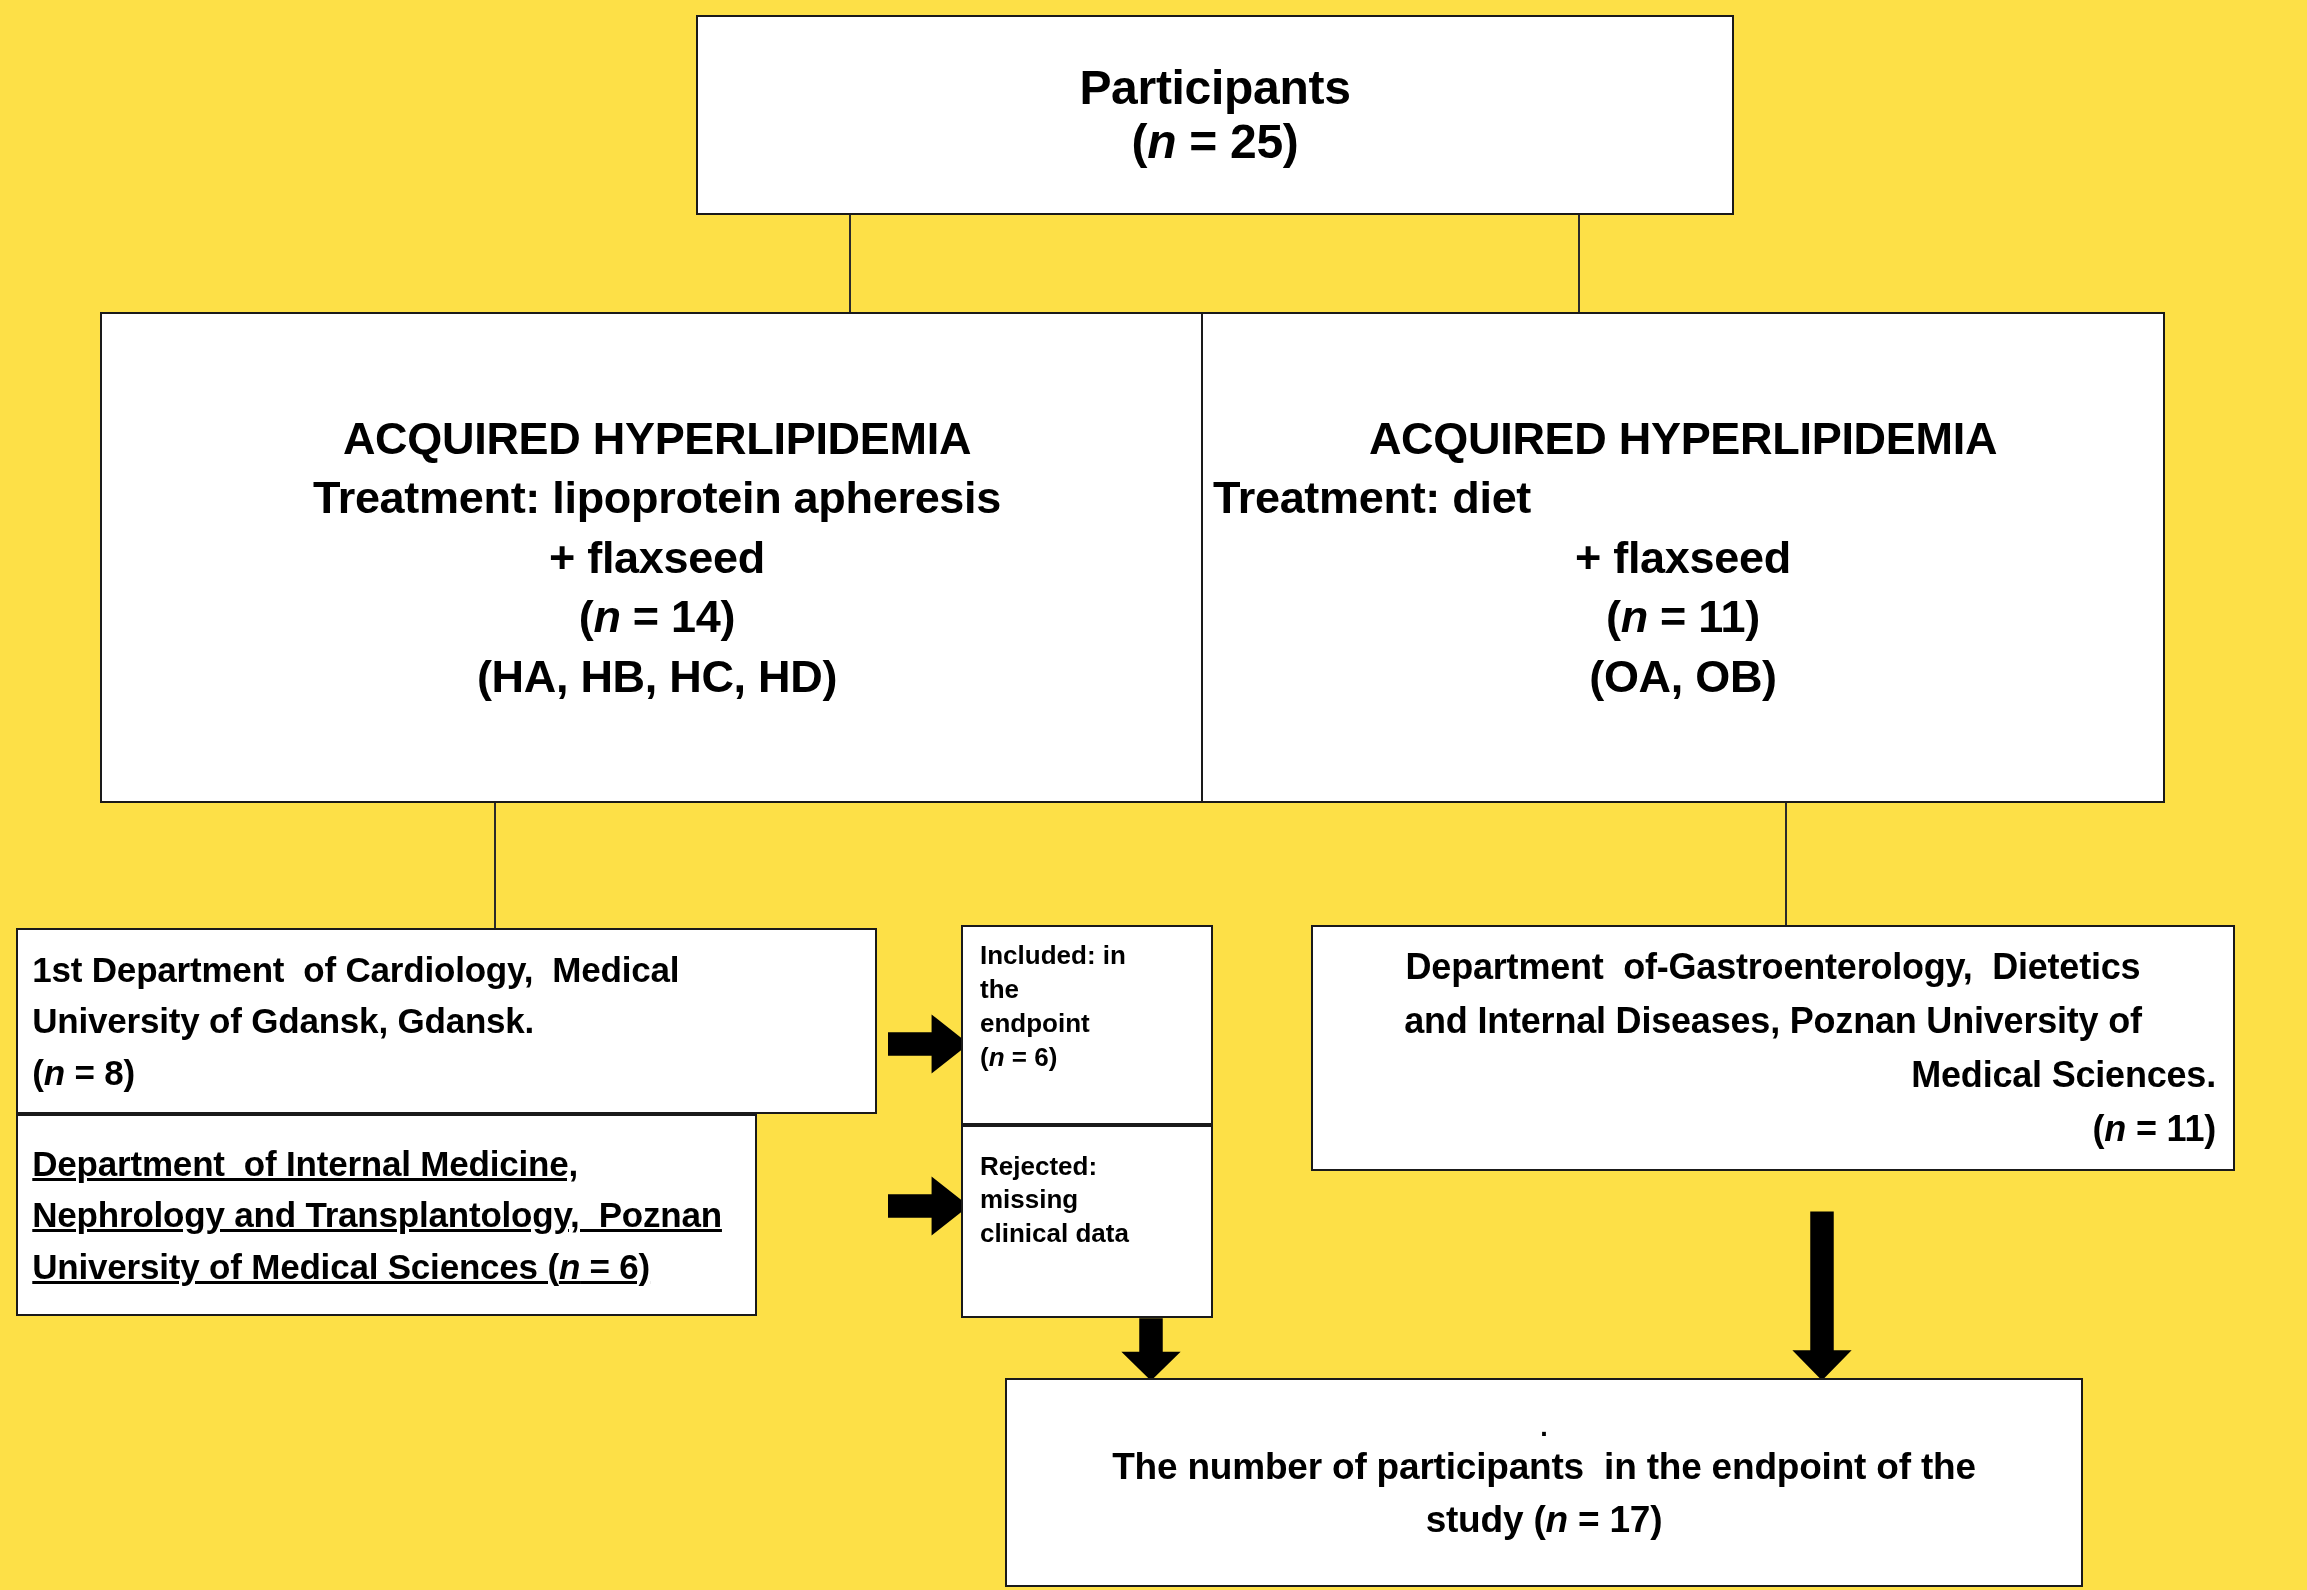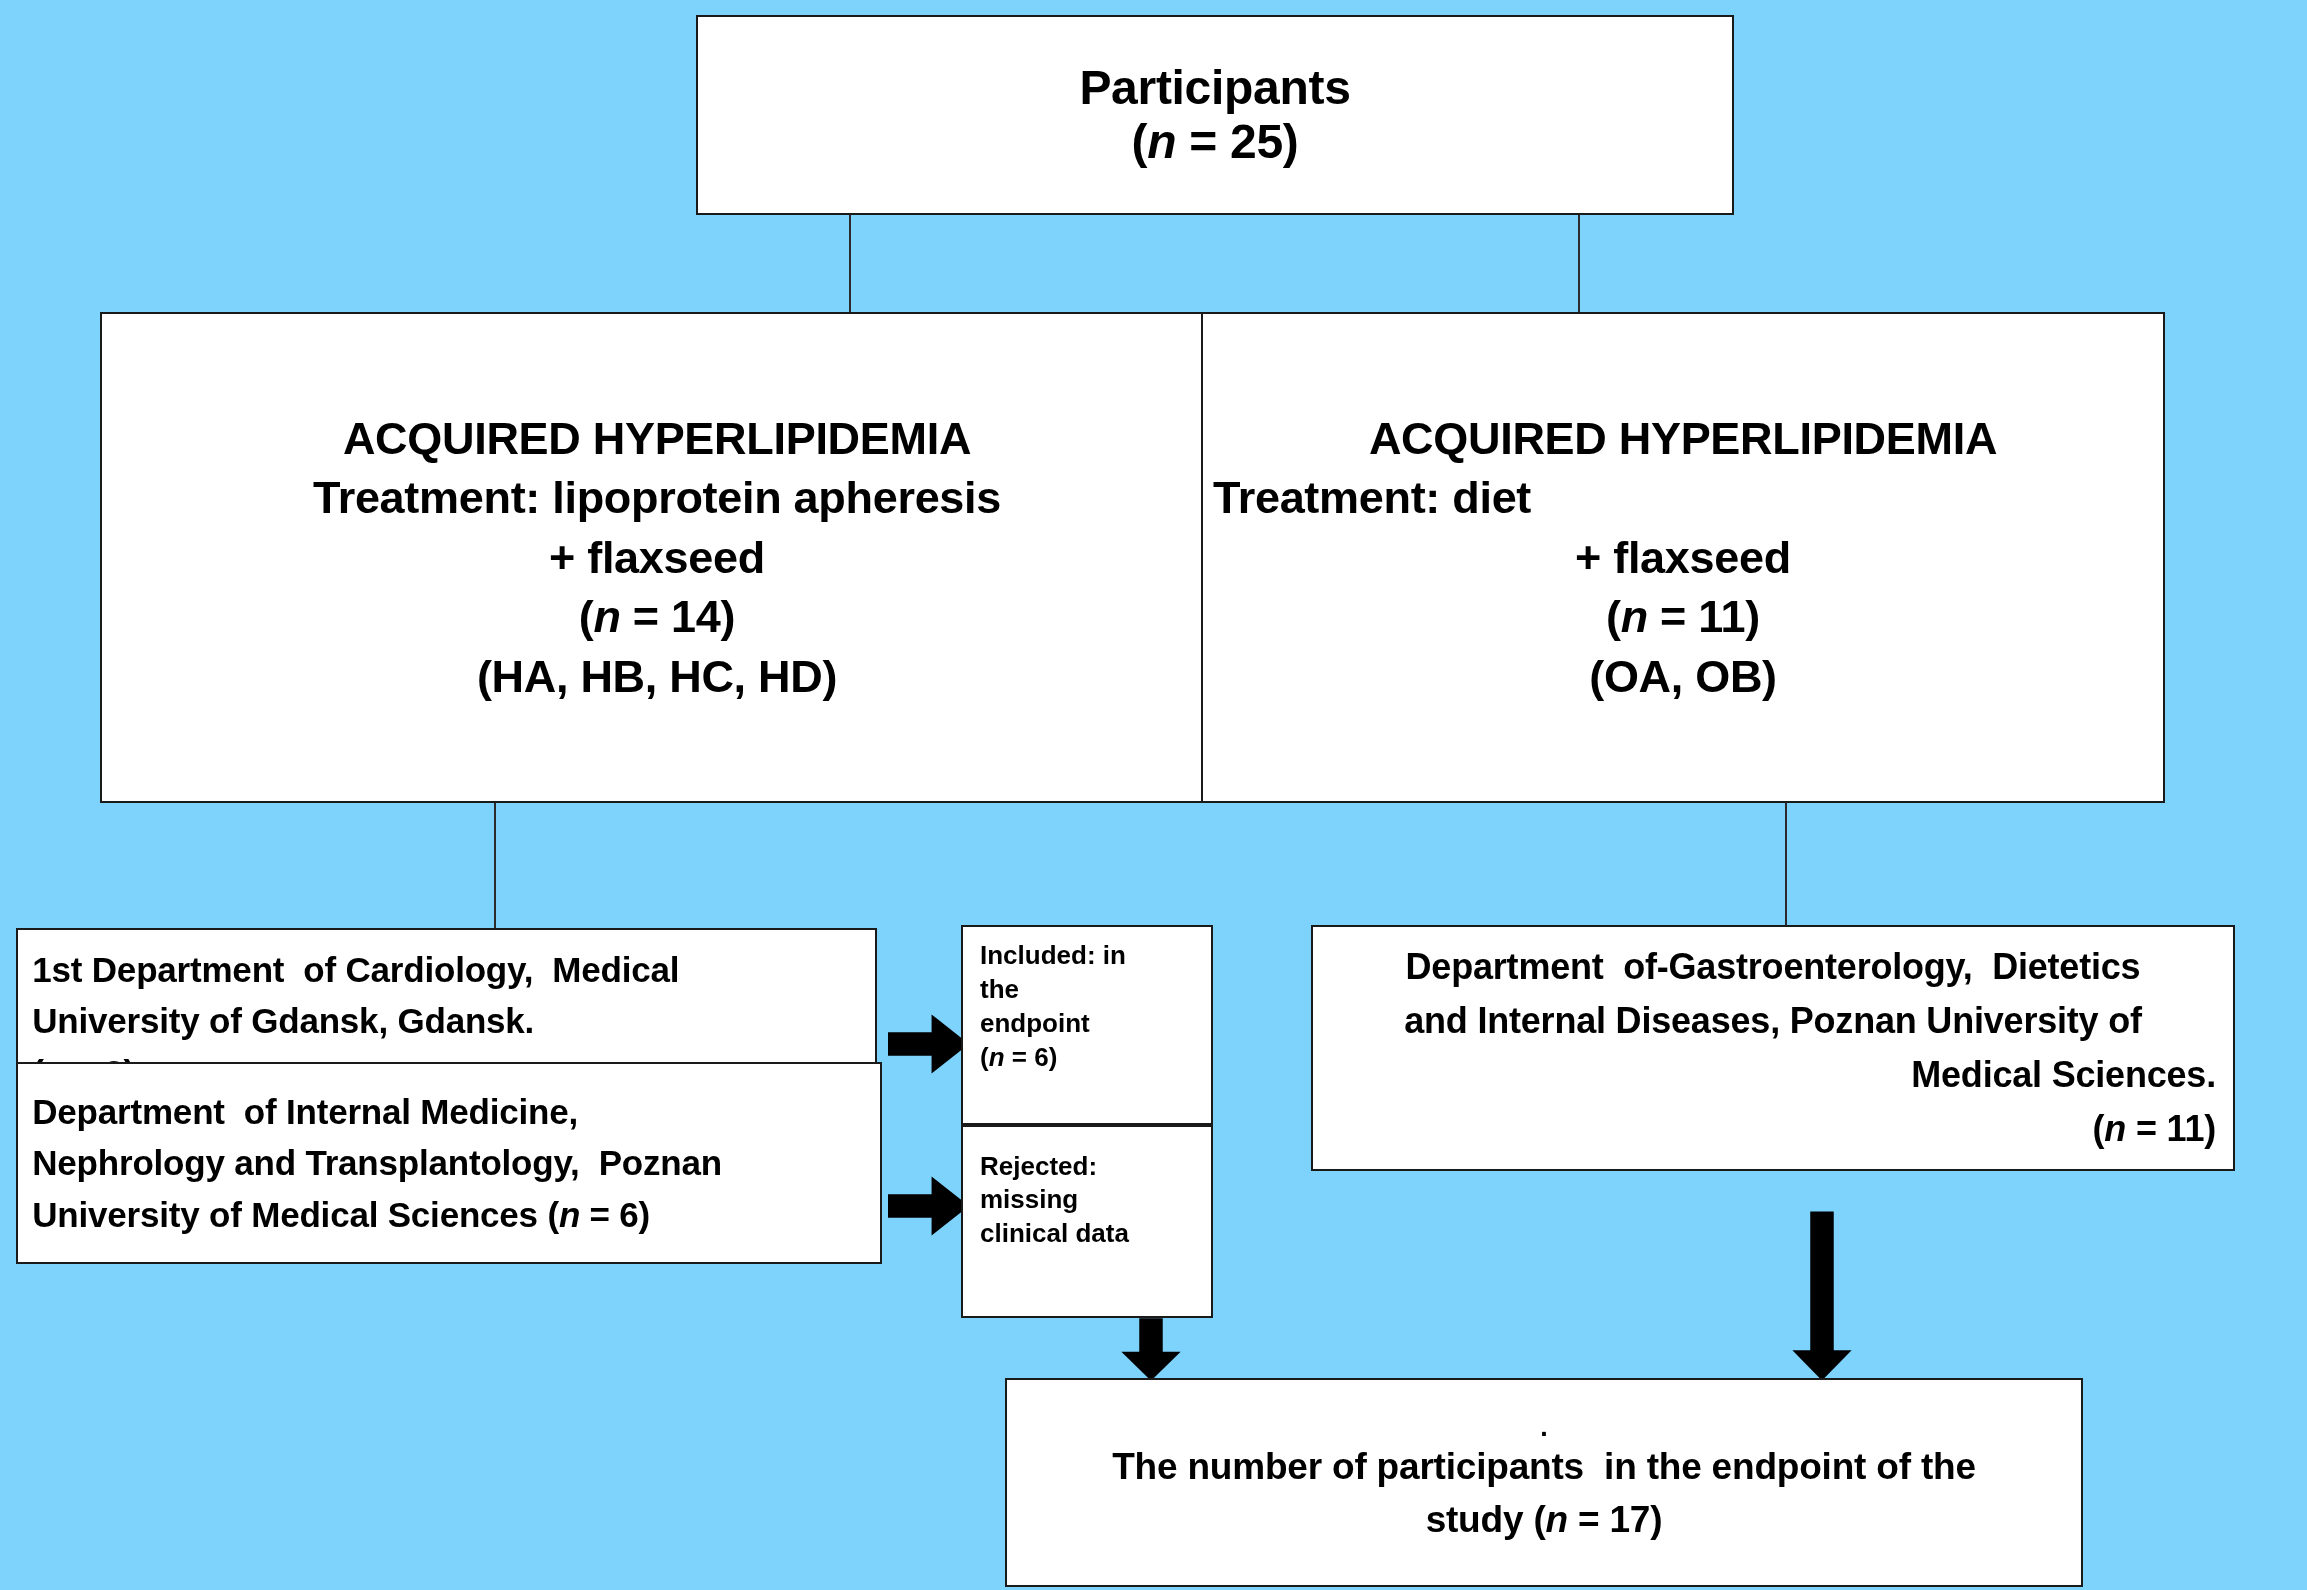--- a/index.html
+++ b/index.html
@@ -5,21 +5,21 @@
 <style>
   html, body {
     margin: 0;
     padding: 0;
     background: #ffffff;
   }
   #canvas {
     position: relative;
     width: 2307px;
     height: 1591px;
-    background: #7dd3fc;
+    background: #fde047;
     font-family: "Liberation Sans", sans-serif;
     color: #000000;
     overflow: hidden;
   }
 
   
   .box {
     position: absolute;
     box-sizing: border-box;
     border: 2.8px solid #1a1a1a;
@@ -76,24 +76,25 @@
   
   #box-site-gdansk {
     left: 15.7px;
     top: 928px;
     width: 861px;
     height: 186px;
     padding: 7.9px 14.6px;
   }
   #box-site-poznan {
     left: 15.7px;
-    top: 1062px;
-    width: 866px;
+    top: 1114px;
+    width: 741px;
     height: 202px;
     padding: 7.9px 14.6px;
+    text-decoration: underline;
   }
   #box-site-gdansk .line,
   #box-site-poznan .line {
     font-size: 35px;
     line-height: 1.46;
     font-weight: bold;
     text-align: left;
     letter-spacing: -0.2px;
   }
 

